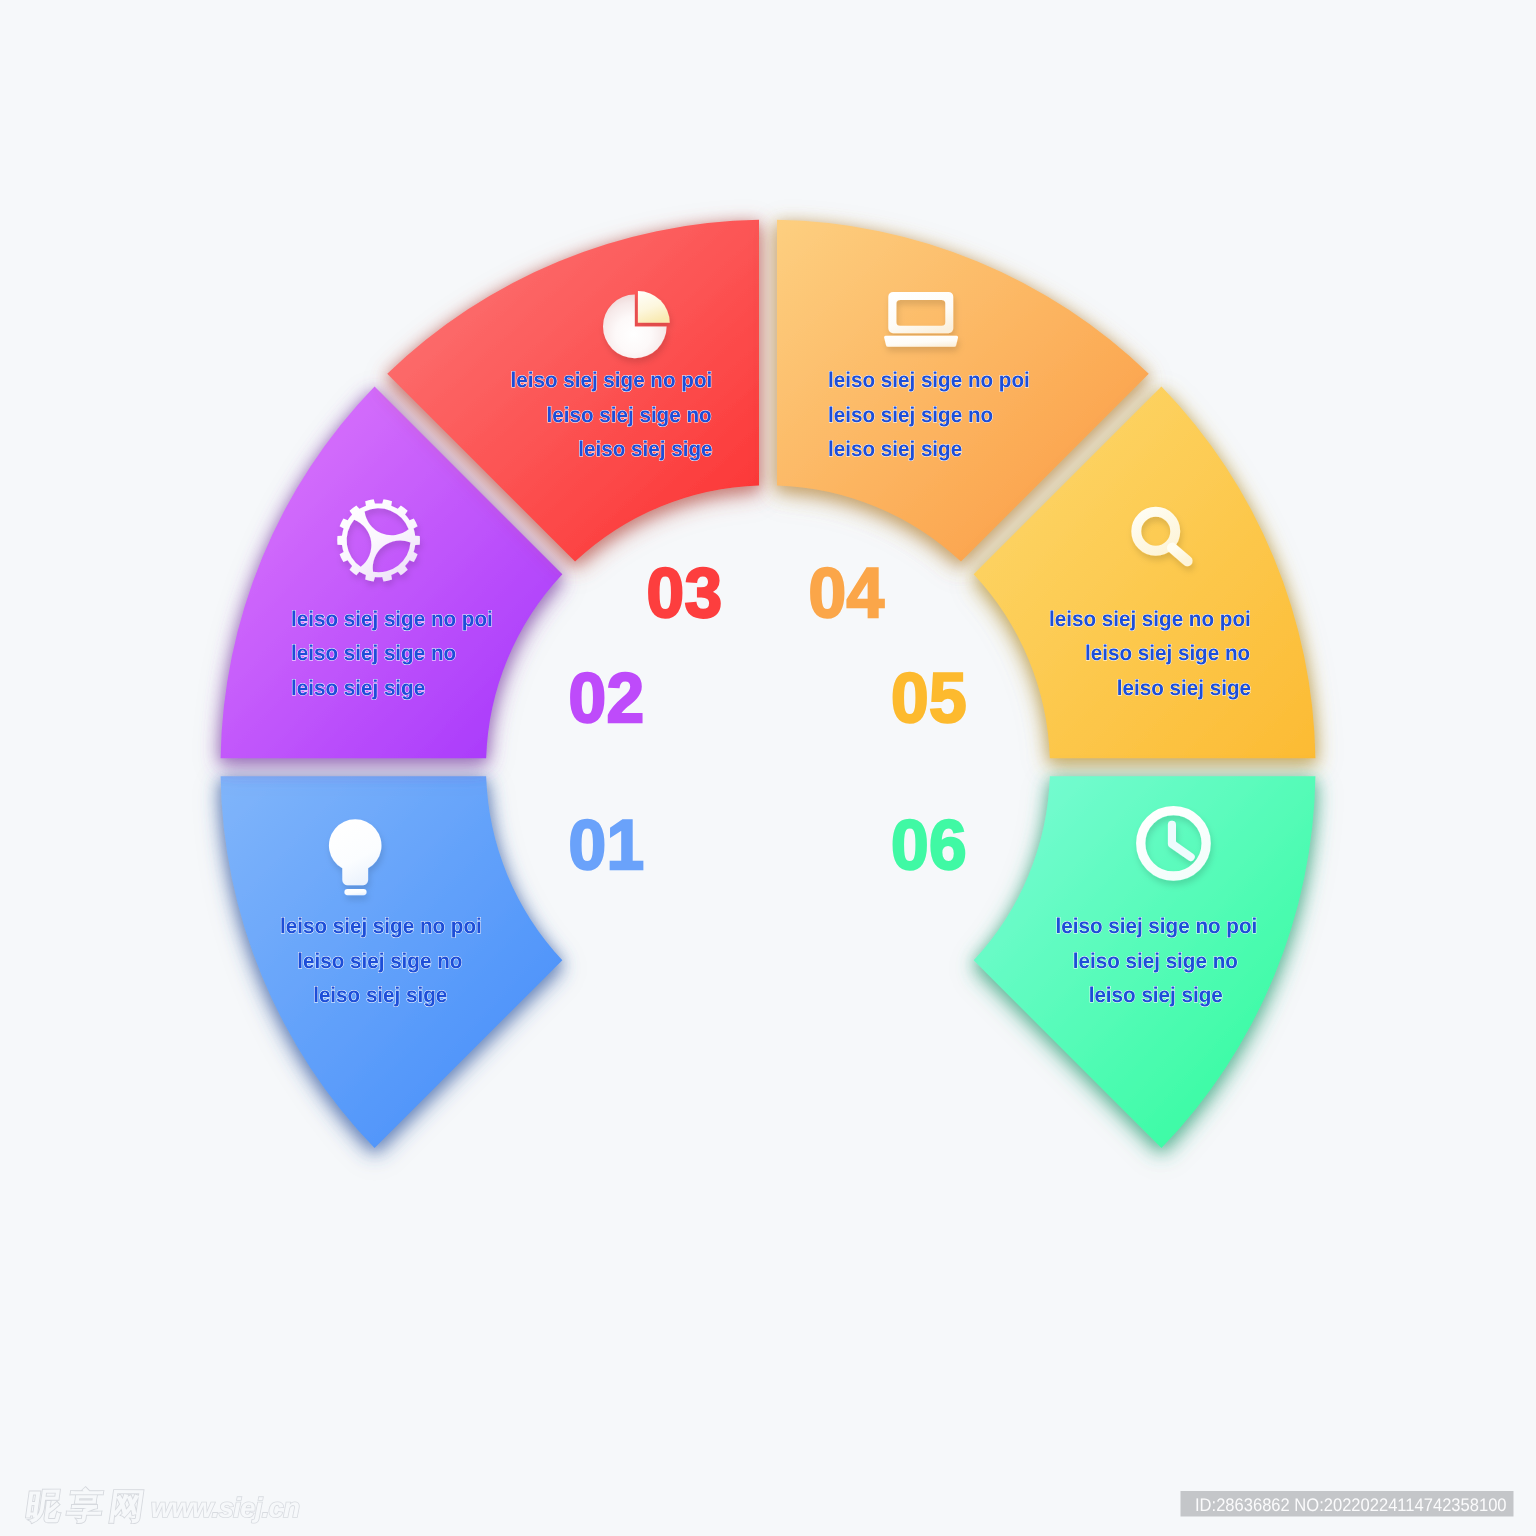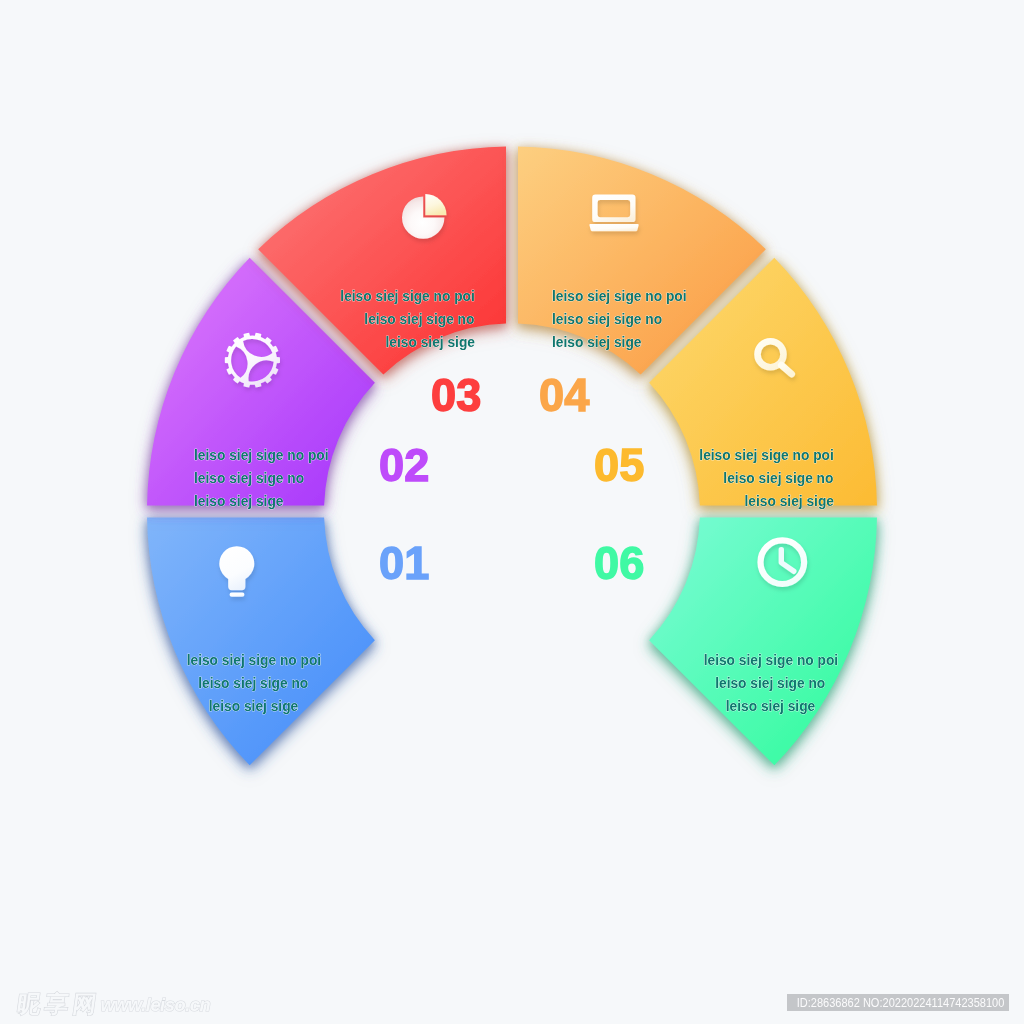--- a/index.html
+++ b/index.html
@@ -5,22 +5,22 @@
   html,body{margin:0;padding:0;}
   body{width:1024px;height:1024px;overflow:hidden;
        font-family:"Liberation Sans",sans-serif;
        background:#f6f8fa;}
   #stage{position:relative;width:1024px;height:1024px;background:#f6f8fa;}
   svg#wheel{position:absolute;left:0;top:0;width:1024px;height:1024px;display:block;}
   .num{position:absolute;font-weight:bold;font-size:47px;line-height:47px;
        letter-spacing:0.2px;white-space:nowrap;transform-origin:left top;
        transform:scaleX(0.96);paint-order:stroke fill;}
   .txt{position:absolute;font-weight:bold;font-size:14.3px;line-height:23px;
-       color:#0f766e;white-space:nowrap;
-       -webkit-text-stroke:0.65px #ffffff;paint-order:stroke fill;margin-top:42px;}
+       color:#1d4ed8;white-space:nowrap;
+       -webkit-text-stroke:0.65px #ffffff;paint-order:stroke fill;}
   .txt div{height:23px;display:block;}
   .txt span{display:inline-block;transform:scaleX(0.962);}
   .txt.l span{transform-origin:left center;}
   .txt.r span{transform-origin:right center;}
   .txt.c span{transform-origin:center center;}
   .wm-logo{position:absolute;left:18.5px;top:992.5px;font-size:23.5px;font-weight:bold;
        color:#f6f8fa;letter-spacing:4.2px;white-space:nowrap;line-height:23px;
        -webkit-text-stroke:1.2px #d6d9de;paint-order:stroke fill;
        transform:skewX(-8deg);transform-origin:left top;}
   .wm-url{position:absolute;left:100.5px;top:996px;font-size:18.3px;font-weight:bold;
@@ -211,17 +211,17 @@
     <div><span>leiso siej sige no</span></div>
     <div><span>leiso siej sige</span></div>
   </div>
   <div class="txt c" style="left:610.7px;top:606.5px;width:320px;text-align:center;">
     <div><span>leiso siej sige no poi</span></div>
     <div><span>leiso siej sige no</span></div>
     <div><span>leiso siej sige</span></div>
   </div>
 
   <div class="wm-logo">昵享网</div>
-  <div class="wm-url">www.leiso.cn</div>
+  <div class="wm-url">www.siej.cn</div>
   <div class="wm-id" style="background: rgb(196, 198, 201);">
       <span style="color: rgb(251, 251, 252);">ID:28636862 NO:20220224114742358100</span>
     </div>
 </div>
 
 </body></html>

